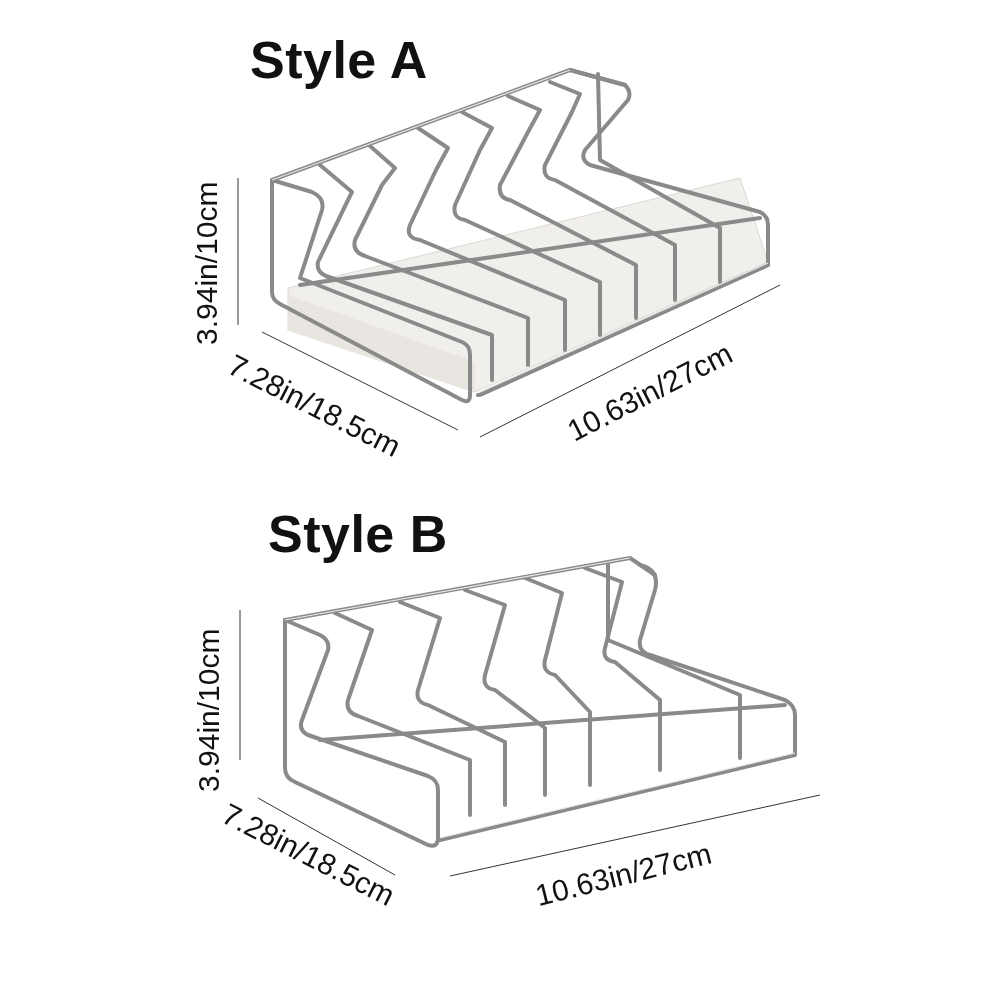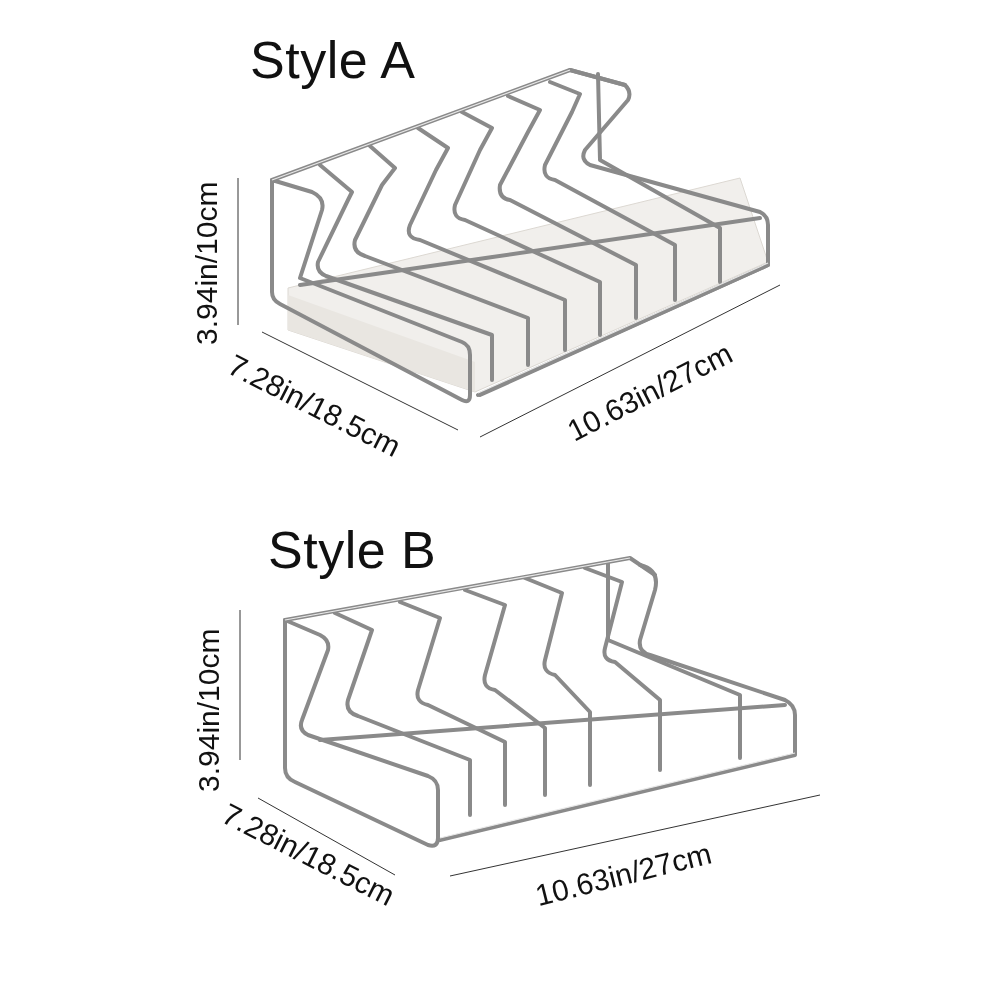--- a/index.html
+++ b/index.html
@@ -1,29 +1,29 @@
 <!DOCTYPE html>
 <html><head>
 <meta charset="utf-8">
 <style>
   html, body { margin:0; padding:0; background:#ffffff; }
   body { width:1000px; height:1000px; position:relative; overflow:hidden; font-family:"Liberation Sans", sans-serif; color:#111; }
-  .title { position:absolute; font-size:52px; font-weight:400; letter-spacing:0.5px; color:#111; }
+  .title { position:absolute; font-size:52px; font-weight:700; letter-spacing:0.5px; color:#111; }
   .dim { position:absolute; font-size:30px; color:#111; white-space:nowrap; transform-origin:0 0; }
   svg { position:absolute; left:0; top:0; }
 </style>
 </head>
 <body>
 
 <div class="title" style="left:250px; top:30px;">Style A</div>
 <div class="dim" style="left:190px; top:345px; transform:rotate(-90deg);">3.94in/10cm</div>
 <div class="dim" style="left:238px; top:348px; transform:rotate(27deg);">7.28in/18.5cm</div>
 <div class="dim" style="left:562px; top:418px; transform:rotate(-27deg);">10.63in/27cm</div>
 
-<div class="title" style="left:268px; top:520px;">Style B</div>
+<div class="title" style="left:268px; top:504px;">Style B</div>
 <div class="dim" style="left:192px; top:792px; transform:rotate(-90deg);">3.94in/10cm</div>
 <div class="dim" style="left:232px; top:797px; transform:rotate(27deg);">7.28in/18.5cm</div>
 <div class="dim" style="left:532px; top:880px; transform:rotate(-14deg);">10.63in/27cm</div>
 
 <svg width="1000" height="1000" viewBox="0 0 1000 1000">
 
   <g>
 
     <polygon points="288,288 740,178 768,262 475,392 288,330" fill="#f1efec" stroke="#dcd8d2" stroke-width="1"></polygon>
     <polygon points="288,295 475,362 475,392 288,330" fill="#e9e6e1"></polygon>

